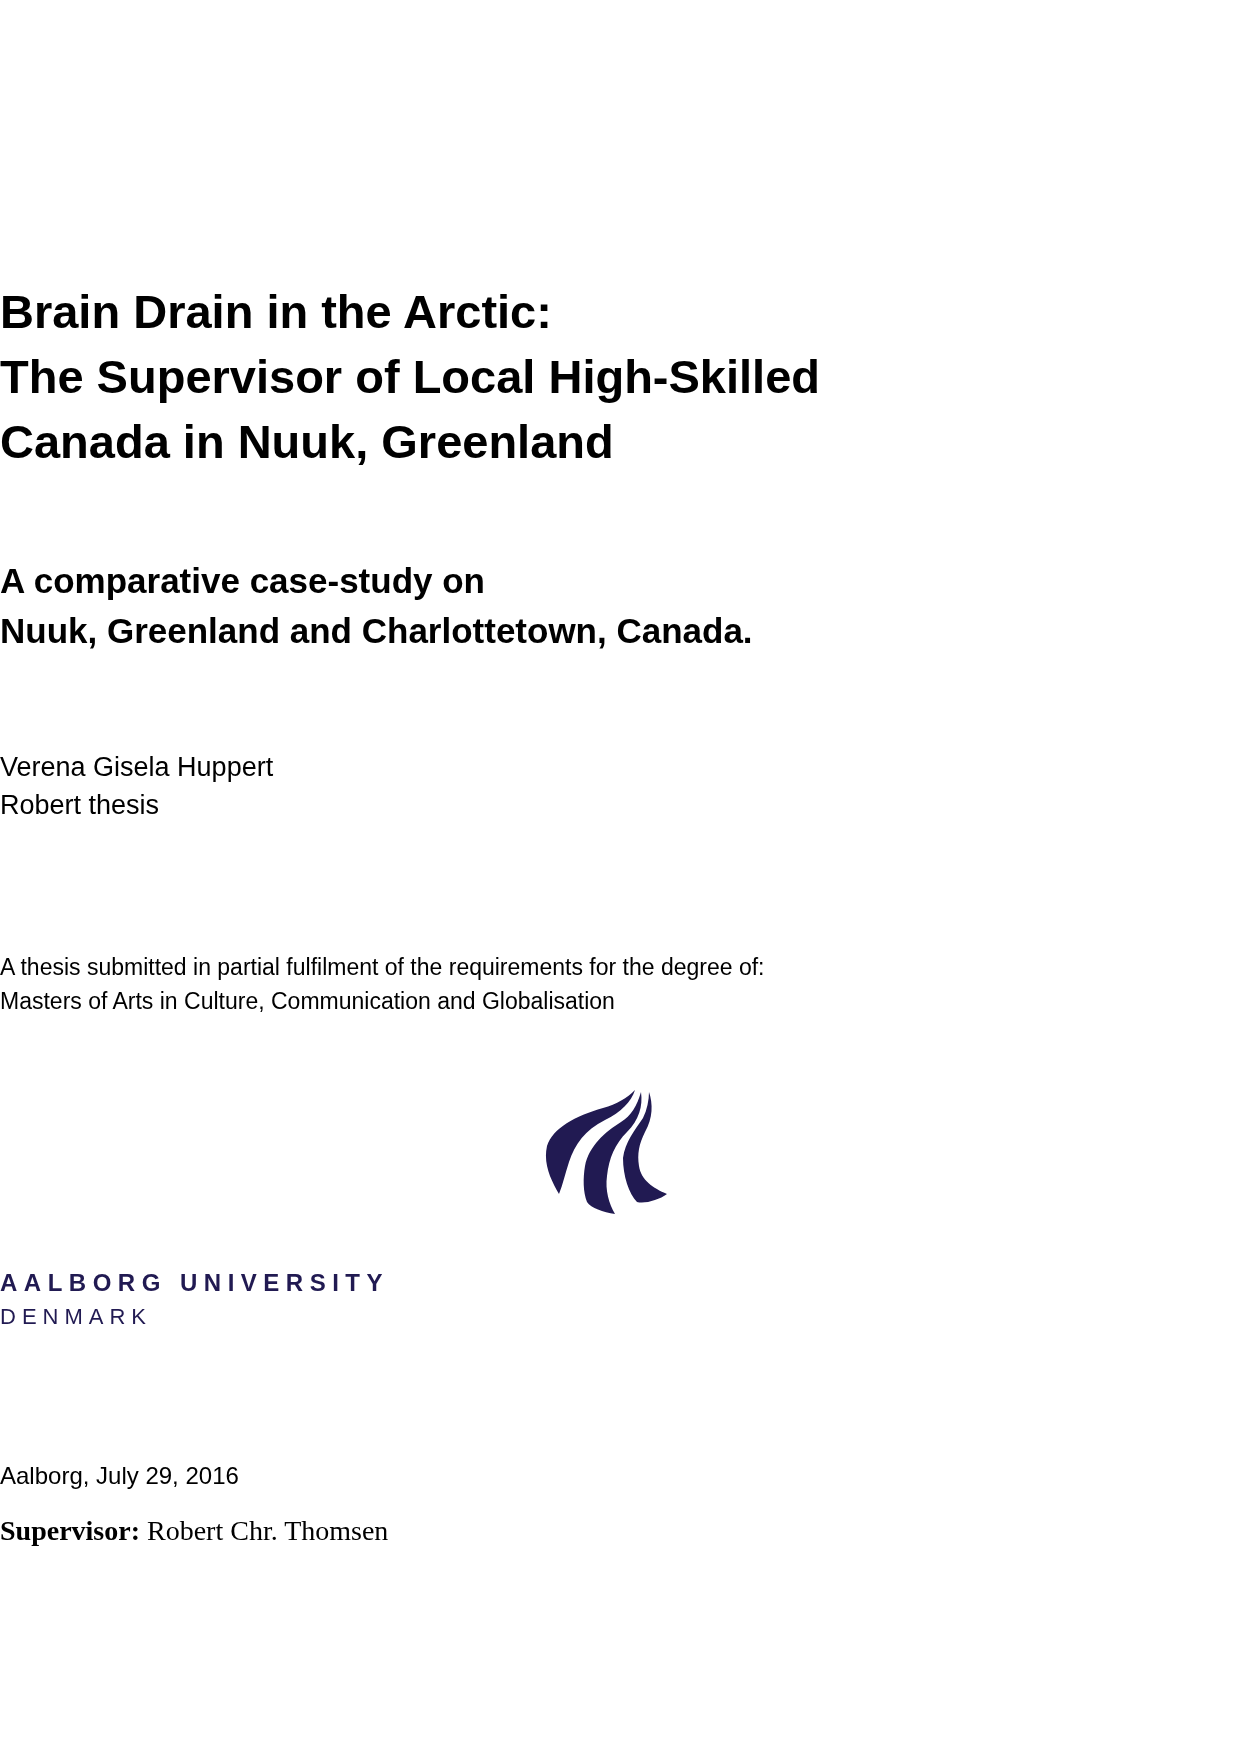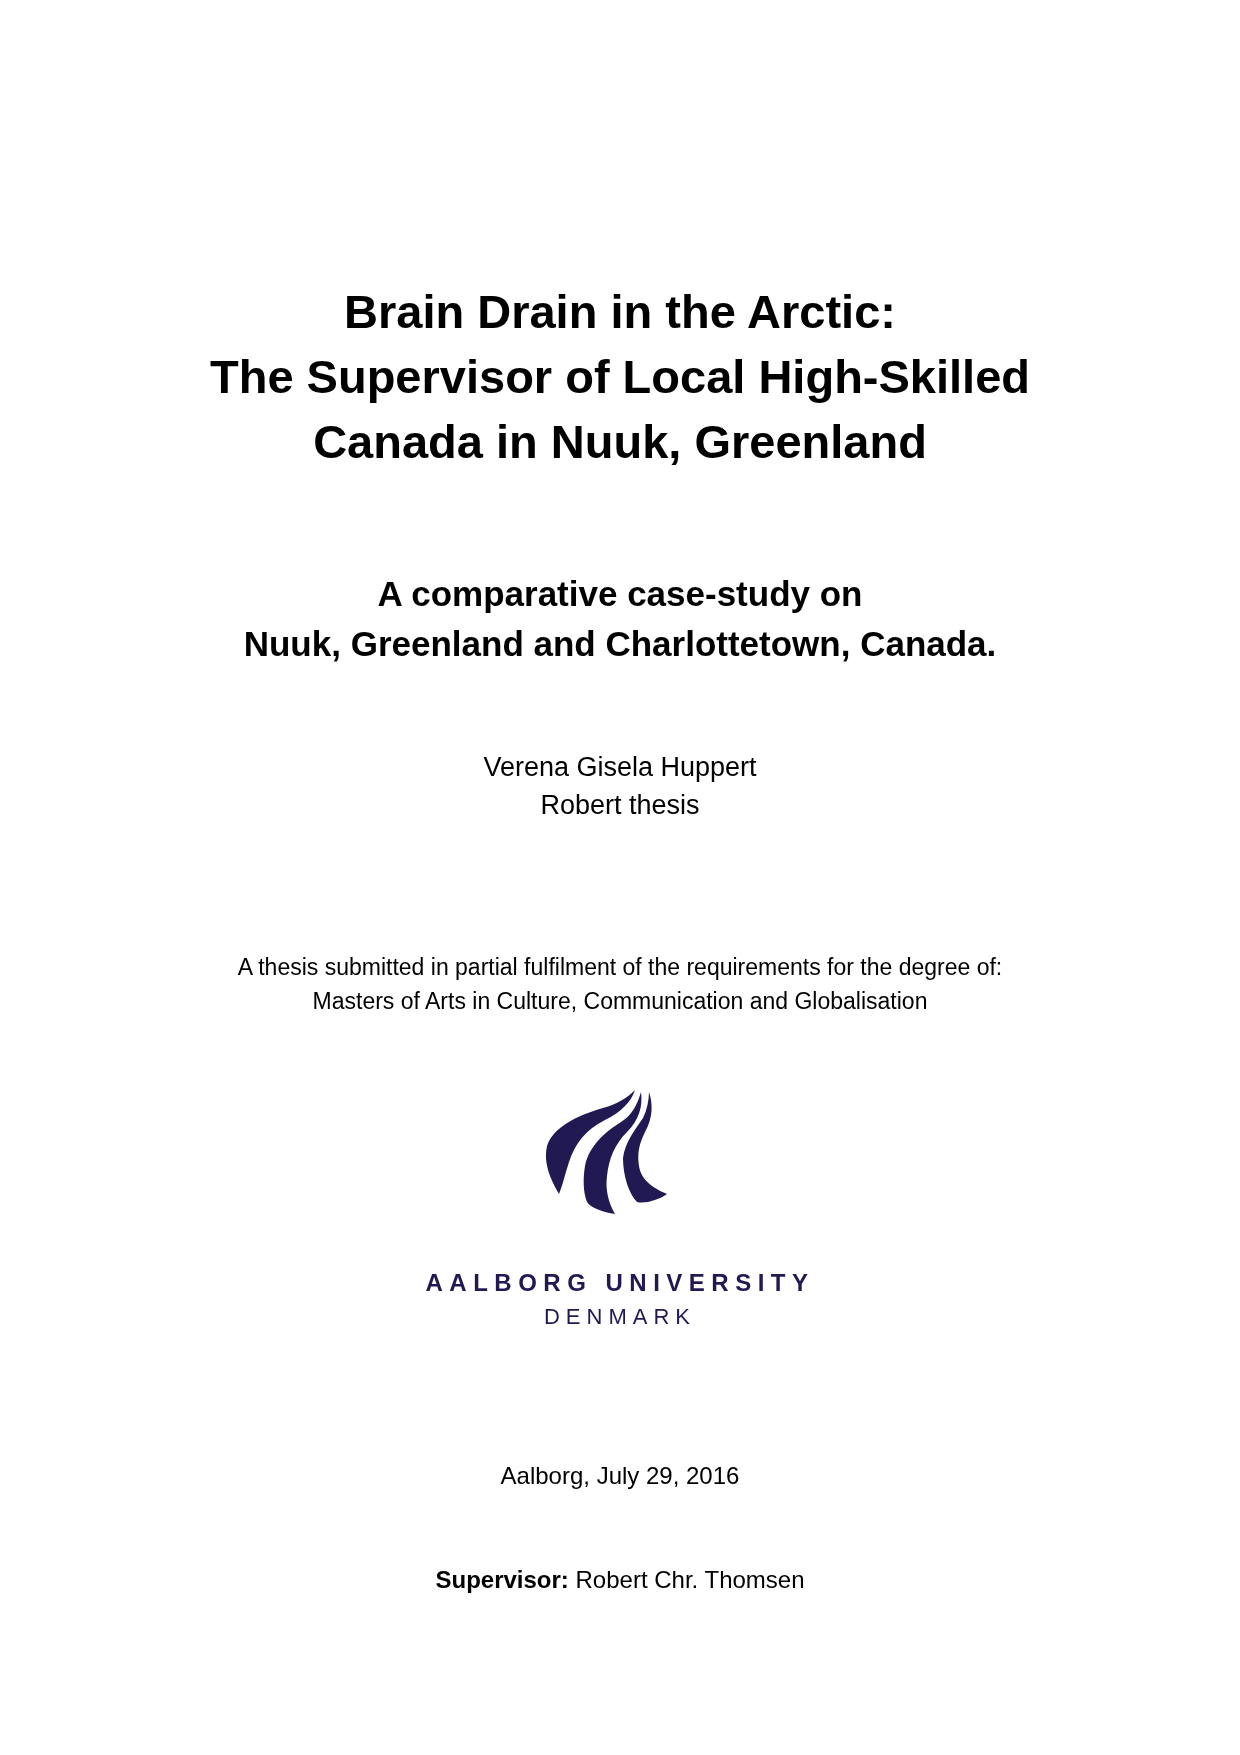--- a/index.html
+++ b/index.html
@@ -1,28 +1,28 @@
 <!DOCTYPE html>
 <html><head>
   <meta charset="utf-8">
   <style>
     html, body { margin: 0; padding: 0; background: #ffffff; }
     body { width: 1240px; height: 1755px; position: relative; overflow: hidden;
            font-family: "Liberation Sans", sans-serif; color: #000; }
-    .abs { position: absolute; left: 0; width: 1240px; text-align: center; }
+    .abs { position: absolute; left: 0; width: 1240px; text-align: left; }
     .title { top: 279px; font-weight: bold; font-size: 47px; line-height: 65px; }
-    .subtitle { top: 569px; font-weight: bold; font-size: 35px; line-height: 50px; }
+    .subtitle { top: 556px; font-weight: bold; font-size: 35px; line-height: 50px; }
     .author { top: 748px; font-size: 27px; line-height: 38px; }
     .statement { top: 950px; font-size: 23px; line-height: 34px; }
     .logo { position: absolute; left: 545px; top: 1088px; width: 126px; height: 128px; }
     .uni-name { top: 1268px; font-weight: bold; font-size: 24px; letter-spacing: 6.5px;
                 color: #211a52; line-height: 30px; }
     .uni-country { top: 1302px; font-size: 22px; letter-spacing: 6px; color: #211a52; line-height: 30px; }
     .date { top: 1456px; font-size: 24px; line-height: 40px; }
-    .supervisor { top: 1560px; font-size: 24px; line-height: 40px; }
+    .supervisor { top: 1511px; font-size: 28px; line-height: 40px; font-family: Liberation Serif, serif; }
     .supervisor b { font-weight: bold; }
     .line { display: block; }
   </style>
 </head>
 <body>
 
 <div class="abs title">
   <span class="line">Brain Drain in the Arctic:</span>
   <span class="line">The Supervisor of Local High-Skilled</span>
   <span class="line">Canada in Nuuk, Greenland</span>

